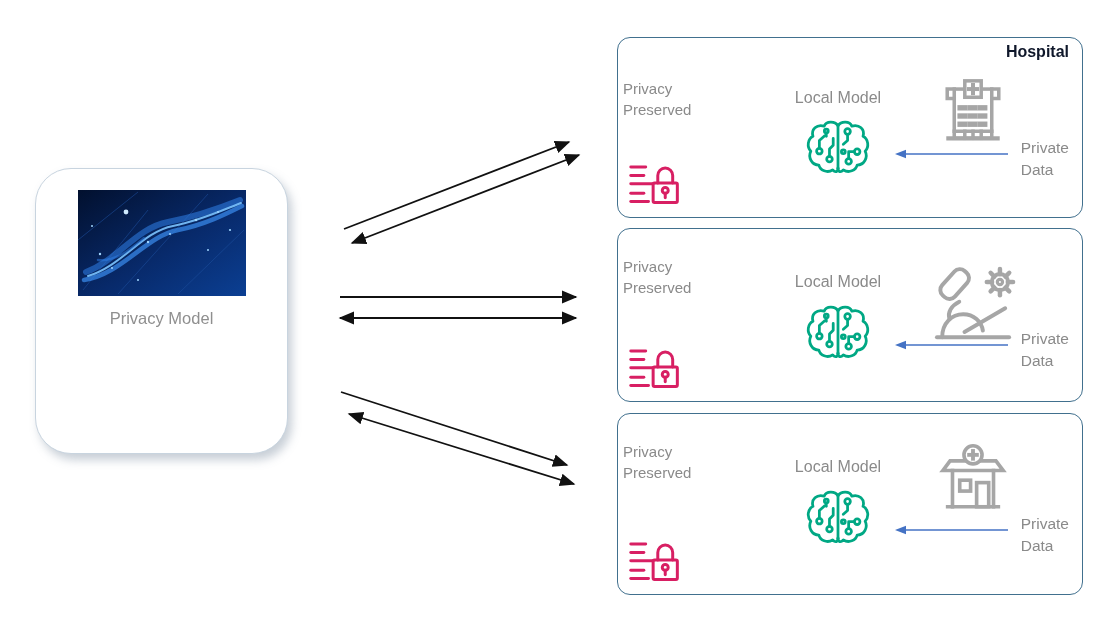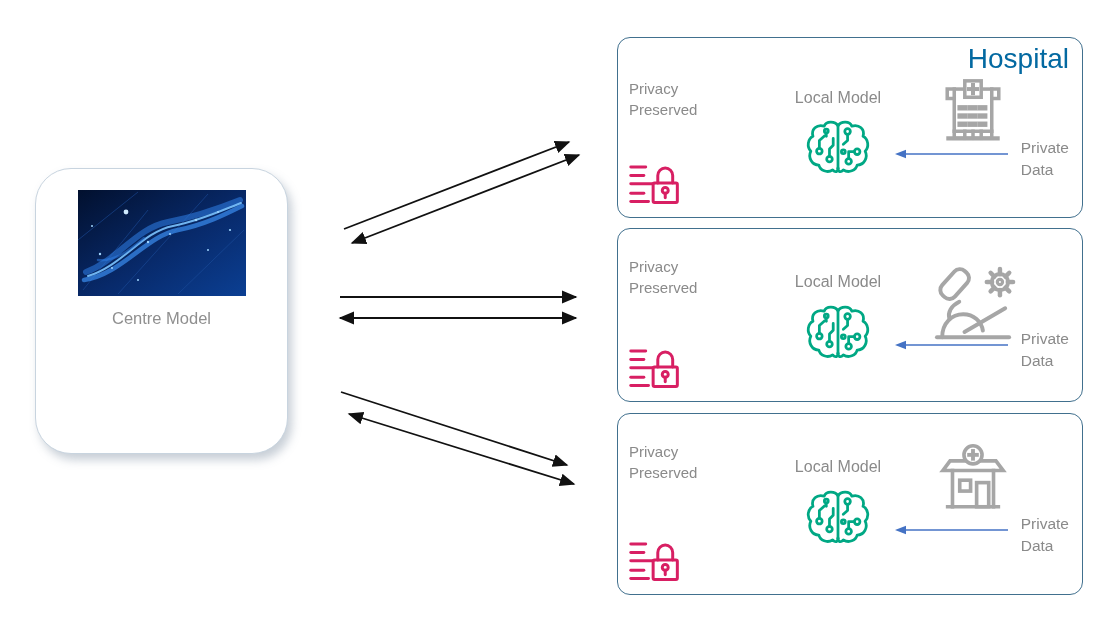--- a/index.html
+++ b/index.html
@@ -10,22 +10,22 @@
     border:1px solid #c8d4df;border-radius:36px;box-shadow:4px 6px 10px rgba(110,130,150,.38);}
   .server-title{text-align:center;margin-top:34px;font-size:20px;font-weight:700;color:#0a0a0a;}
   .server-image{display:block;margin:21px auto 0;width:168px;height:106px;}
   .server-caption{text-align:center;margin-top:13px;font-size:16.5px;color:#8f8f8f;}
   
   .client-box{position:absolute;left:617px;width:464px;background:#fff;
     border:1.6px solid #41708e;border-radius:13px;}
   #client-hospital{top:37px;height:179px;}
   #client-research{top:228px;height:172px;}
   #client-treatment{top:413px;height:180px;}
-  .client-title{position:absolute;top:5px;right:13px;font-size:28px;font-weight:400;color:#0369a1;}
-  .privacy-label{position:absolute;left:11px;top:27px;font-size:15px;color:#8a8a8a;
+  .client-title{position:absolute;top:5px;right:13px;font-size:16px;font-weight:700;color:#0f172a;}
+  .privacy-label{position:absolute;left:5px;top:27px;font-size:15px;color:#8a8a8a;
     line-height:1.4;white-space:pre-line;}
   #client-hospital .privacy-label{top:40px;}
   .lock-icon{position:absolute;left:10px;bottom:8px;}
   .local-model-label{position:absolute;left:145px;width:150px;top:44px;text-align:center;
     font-size:16px;color:#8a8a8a;}
   #client-hospital .local-model-label{top:51px;}
   .brain-icon{position:absolute;left:187px;top:75px;}
   #client-hospital .brain-icon{top:81px;}
   .org-icon{position:absolute;}
   #client-hospital .org-icon{right:69px;top:37px;}
@@ -87,21 +87,21 @@
           <circle cx="70" cy="52" r="1.2"></circle>
           <circle cx="92" cy="44" r="1"></circle>
         <circle cx="118" cy="30" r="1.3"></circle>
           <circle cx="140" cy="22" r="1"></circle>
           <circle cx="60" cy="90" r="1"></circle>
         <circle cx="130" cy="60" r="1"></circle>
           <circle cx="152" cy="40" r="1.1"></circle>
           <circle cx="14" cy="36" r="1"></circle>
       </g>
     </svg>
-    <div class="server-caption">Centre Model</div>
+    <div class="server-caption">Privacy Model</div>
   </div>
 
   <div id="client-hospital" class="client-box">
     <div class="client-title">Hospital</div>
     <div class="privacy-label">Privacy
 Preserved</div>
     <svg class="lock-icon" width="54" height="54" viewBox="0 0 58 58">
       <g fill="none" stroke-width="3.2" stroke-linecap="round" stroke="#D81F63">
         <line x1="3" y1="13" x2="19" y2="13"></line>
           <line x1="3" y1="22" x2="17" y2="22"></line>

